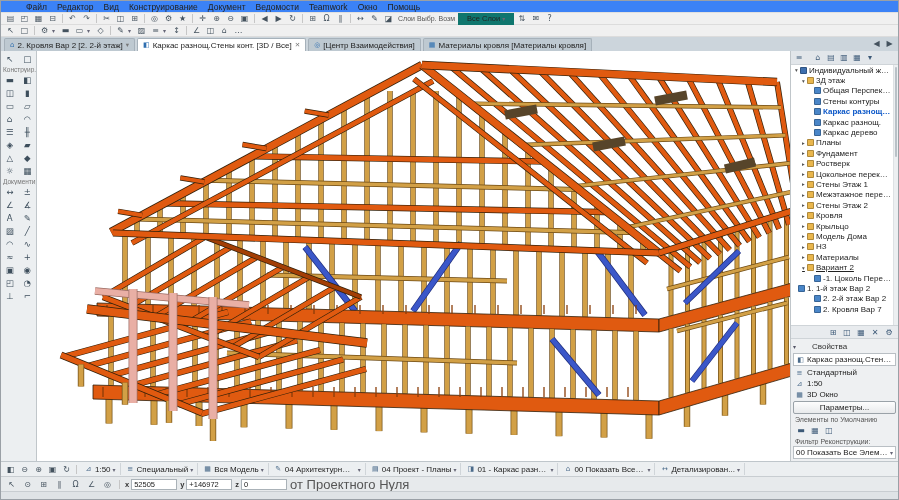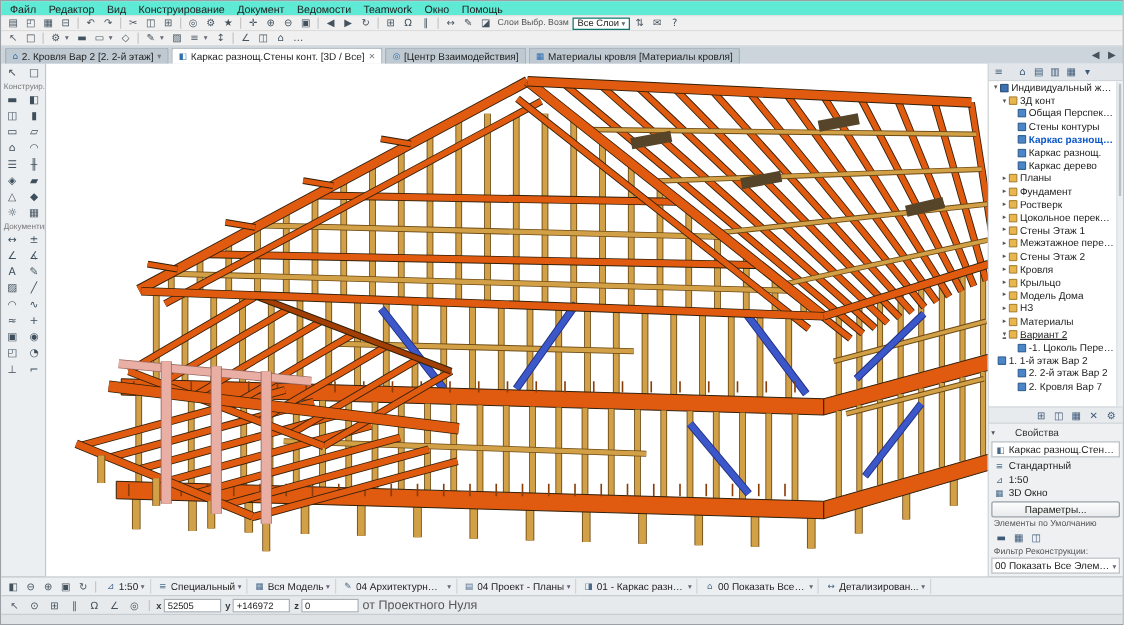--- a/index.html
+++ b/index.html
@@ -6,29 +6,29 @@
 html,body{width:899px;height:500px;overflow:hidden;}
 body{font-family:"Liberation Sans",sans-serif;font-size:9px;color:#222;background:#e8e8e8;user-select:none;}
 .app{width:899px;height:500px;display:flex;flex-direction:column;background:#f0f0f0;border:1px solid #9aa0a6;}
 .ico{font-family:"DejaVu Sans",sans-serif;}
 
 .titlebar{height:12px;background:#ffffff;display:flex;align-items:center;padding-left:4px;gap:3px;font-size:7.5px;flex:none;}
 .app-ico{width:8px;height:8px;background:#1565c0;border-radius:1px;flex:none;}
 .win-controls{margin-left:auto;display:flex;height:100%;}
 .win-btn{width:18px;display:flex;align-items:center;justify-content:center;font-size:7px;color:#333;}
 
-.menubar{height:12px;background:#5eead4;display:flex;align-items:center;font-size:8.5px;border-bottom:1px solid #e0e0e0;flex:none;padding-left:2px;}
+.menubar{height:12px;background:#3b82f6;display:flex;align-items:center;font-size:8.5px;border-bottom:1px solid #e0e0e0;flex:none;padding-left:20px;}
 .menu-item{padding:0 5px;height:100%;display:flex;align-items:center;}
 
 .toolbar{height:12px;background:#f0f0f0;display:flex;align-items:center;gap:1px;padding:0 3px;border-bottom:1px solid #dcdcdc;flex:none;}
 .tb-ico{width:13px;height:11px;display:flex;align-items:center;justify-content:center;font-size:8px;color:#44525e;}
 .tb-sep{width:1px;height:9px;background:#c6c6c6;margin:0 2px;flex:none;}
 .tb-caret{font-size:6px;color:#667;width:6px;}
 .tb-label{font-size:7px;color:#555;white-space:nowrap;margin:0 2px;}
-.tb-combo{display:flex;align-items:center;gap:2px;border:1px solid #0f766e;background:#fff;height:10px;padding:0 3px;font-size:7.5px;white-space:nowrap;}
+.tb-combo{display:flex;align-items:center;gap:2px;border:6px solid #0f766e;background:#fff;height:10px;padding:0 3px;font-size:7.5px;white-space:nowrap;}
 .tb-combo::after{content:"▾";font-size:6px;color:#667;}
 
 .tabbar{height:14px;background:#ccd5dc;display:flex;align-items:flex-end;padding:1px 3px 0;gap:2px;flex:none;}
 .tab{display:flex;align-items:center;gap:3px;background:#bec9d1;border:1px solid #a6b1ba;border-bottom:none;padding:0 5px;font-size:8px;height:13px;max-width:195px;border-radius:2px 2px 0 0;}
 .tab.active{background:#ffffff;}
 .t-ico{font-size:7px;color:#2f6fb0;flex:none;}
 .t-label{white-space:nowrap;overflow:hidden;text-overflow:ellipsis;}
 .t-close,.t-caret{font-size:6.5px;color:#777;flex:none;}
 .tab-nav{margin-left:auto;display:flex;gap:2px;align-items:center;padding-bottom:2px;}
 .tab-nav .tb-ico{width:11px;}
@@ -66,21 +66,21 @@
 .prop-icons{display:flex;gap:2px;height:12px;align-items:center;padding:0 2px;}
 
 .quickbar{height:15px;background:#eceff1;border-top:1px solid #bfc6cb;display:flex;align-items:center;padding:0 3px;gap:1px;font-size:8px;flex:none;}
 .qb-combo{display:flex;align-items:center;gap:2px;height:12px;padding:0 4px;border-right:1px solid #d0d5d9;max-width:96px;}
 .qb-combo::after{content:"▾";font-size:6px;color:#667;}
 .qb-label{white-space:nowrap;overflow:hidden;text-overflow:ellipsis;}
 .tracker{height:15px;background:#e7eaec;border-top:1px solid #c8cdd1;display:flex;align-items:center;gap:3px;padding:0 4px;font-size:8px;flex:none;}
 .trk-field{display:flex;align-items:center;gap:2px;}
 .f-label{font-weight:bold;font-size:7.5px;color:#333;}
 .f-box{width:46px;height:11px;background:#fff;border:1px solid #aab2b8;display:flex;align-items:center;padding:0 2px;font-size:7.5px;overflow:hidden;}
-.origin-label{font-size:10px;color:#555;white-space:nowrap;text-align:center;}
+.origin-label{font-size:13px;color:#555;white-space:nowrap;text-align:center;}
 .statusstrip{height:8px;background:#dfe3e6;border-top:1px solid #c8cdd1;flex:none;}
 </style>
 </head>
 <body>
 
 <div class="app">
 
 
   <div class="menubar" id="menubar">
       <div class="menu-item">Файл</div>
@@ -655,21 +655,21 @@
         </div>
       <div class="tree" id="tree">
           <div class="tree-row" style="padding-left: 2px;">
             <span class="tr-caret ico">▾</span>
             <span class="tr-ico" style="background: rgb(62, 111, 174);"></span>
             <span class="tr-label">Индивидуальный жилой дом в пт</span>
           </div>
           <div class="tree-row" style="padding-left: 9px;">
             <span class="tr-caret ico">▾</span>
             <span class="tr-ico" style="background: rgb(233, 182, 77);"></span>
-            <span class="tr-label">3Д конт</span>
+            <span class="tr-label">3Д этаж</span>
           </div>
           <div class="tree-row" style="padding-left: 16px;">
             <span class="tr-caret ico"></span>
             <span class="tr-ico" style="background: rgb(74, 134, 200);"></span>
             <span class="tr-label">Общая Перспектива</span>
           </div>
           <div class="tree-row" style="padding-left: 16px;">
             <span class="tr-caret ico"></span>
             <span class="tr-ico" style="background: rgb(74, 134, 200);"></span>
             <span class="tr-label">Стены контуры</span>

